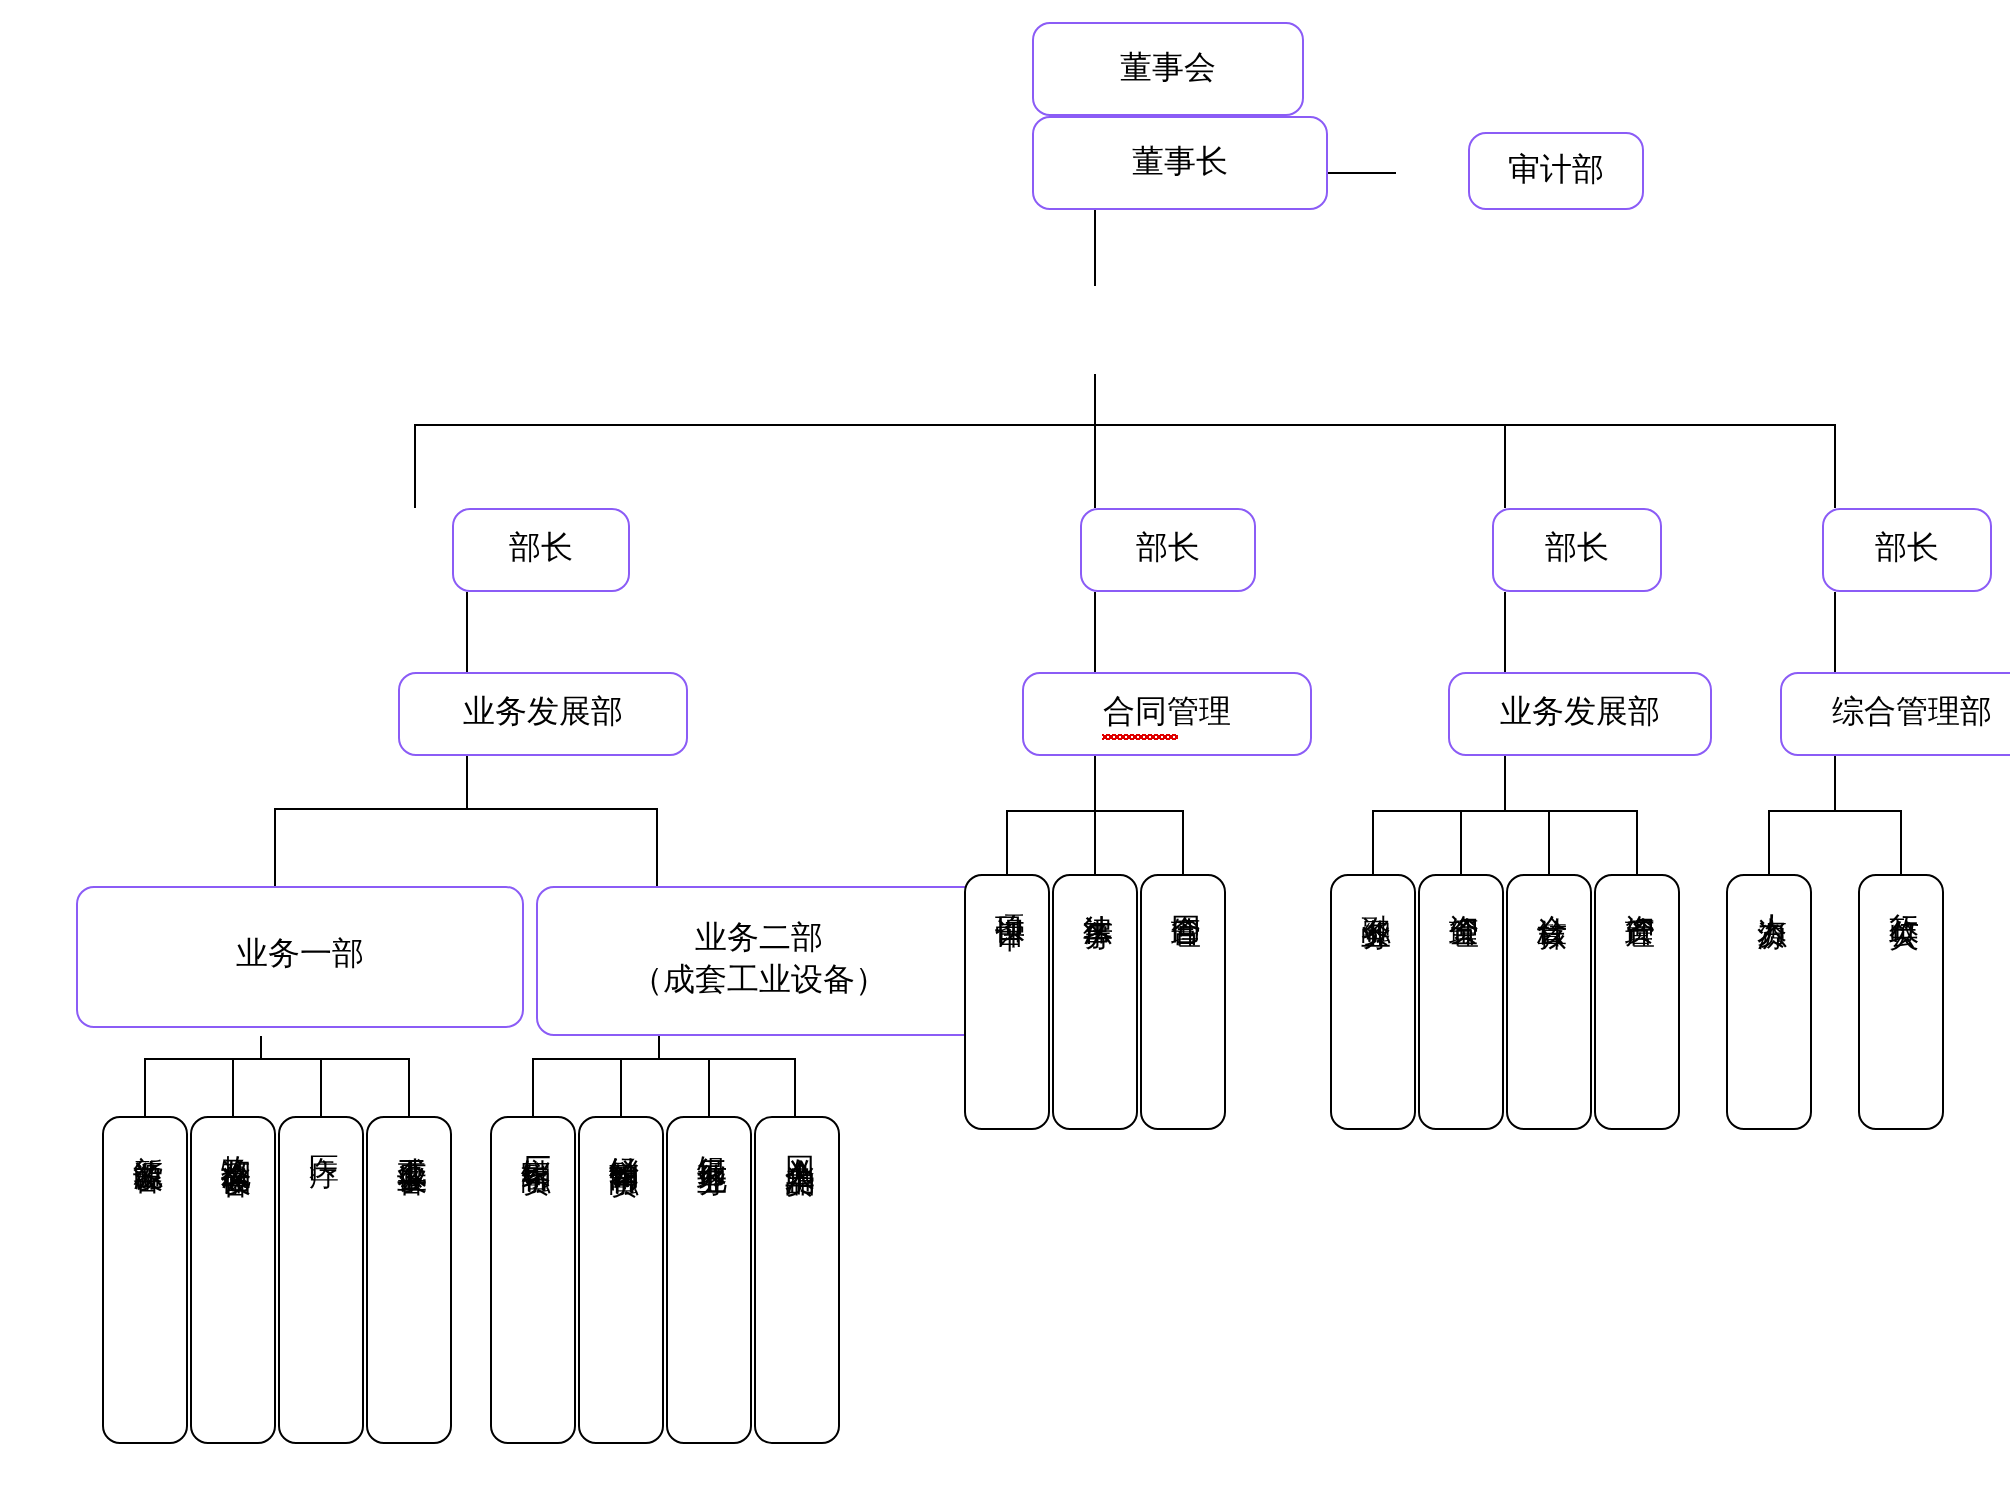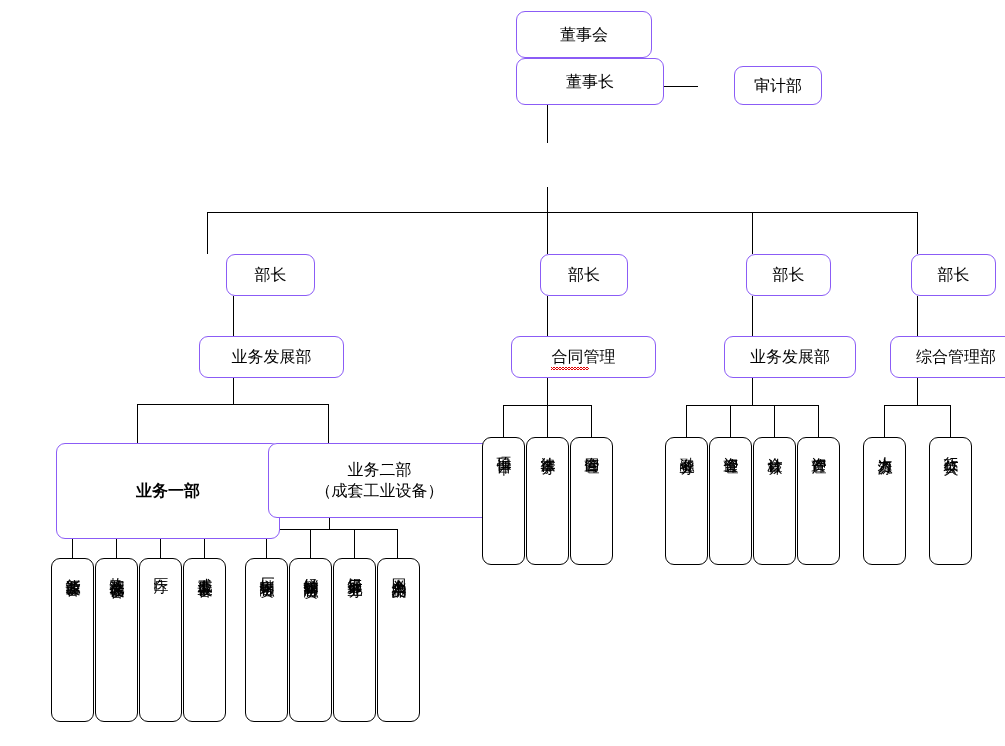--- a/index.html
+++ b/index.html
@@ -131,21 +131,21 @@
   <div class="line vline" style="left:917px;top:296px;height:40px;"></div>
   <div class="box" style="left:854px;top:336px;width:132px;height:42px;">
     <span>综合管理部</span>
   </div>
 
   <div class="line vline" style="left:233px;top:378px;height:26px;"></div>
   <div class="line hline" style="left:137px;top:404px;width:192px;"></div>
   <div class="line vline" style="left:137px;top:404px;height:39px;"></div>
   <div class="line vline" style="left:328px;top:404px;height:39px;"></div>
 
-  <div class="box two-line" style="left:20px;top:443px;width:224px;height:96px;font-weight:bold;">
+  <div class="box two-line" style="left:2px;top:443px;width:224px;height:71px;">
     <span class="l1">业务一部</span>
   </div>
 
   <div class="box two-line" style="left:232px;top:443px;width:223px;height:75px;">
     <span class="l1">业务二部</span>
     <span class="l2">（成套工业设备）</span>
   </div>
 
   <div class="line vline" style="left:130px;top:518px;height:11px;"></div>
   <div class="line hline" style="left:72px;top:529px;width:133px;"></div>

